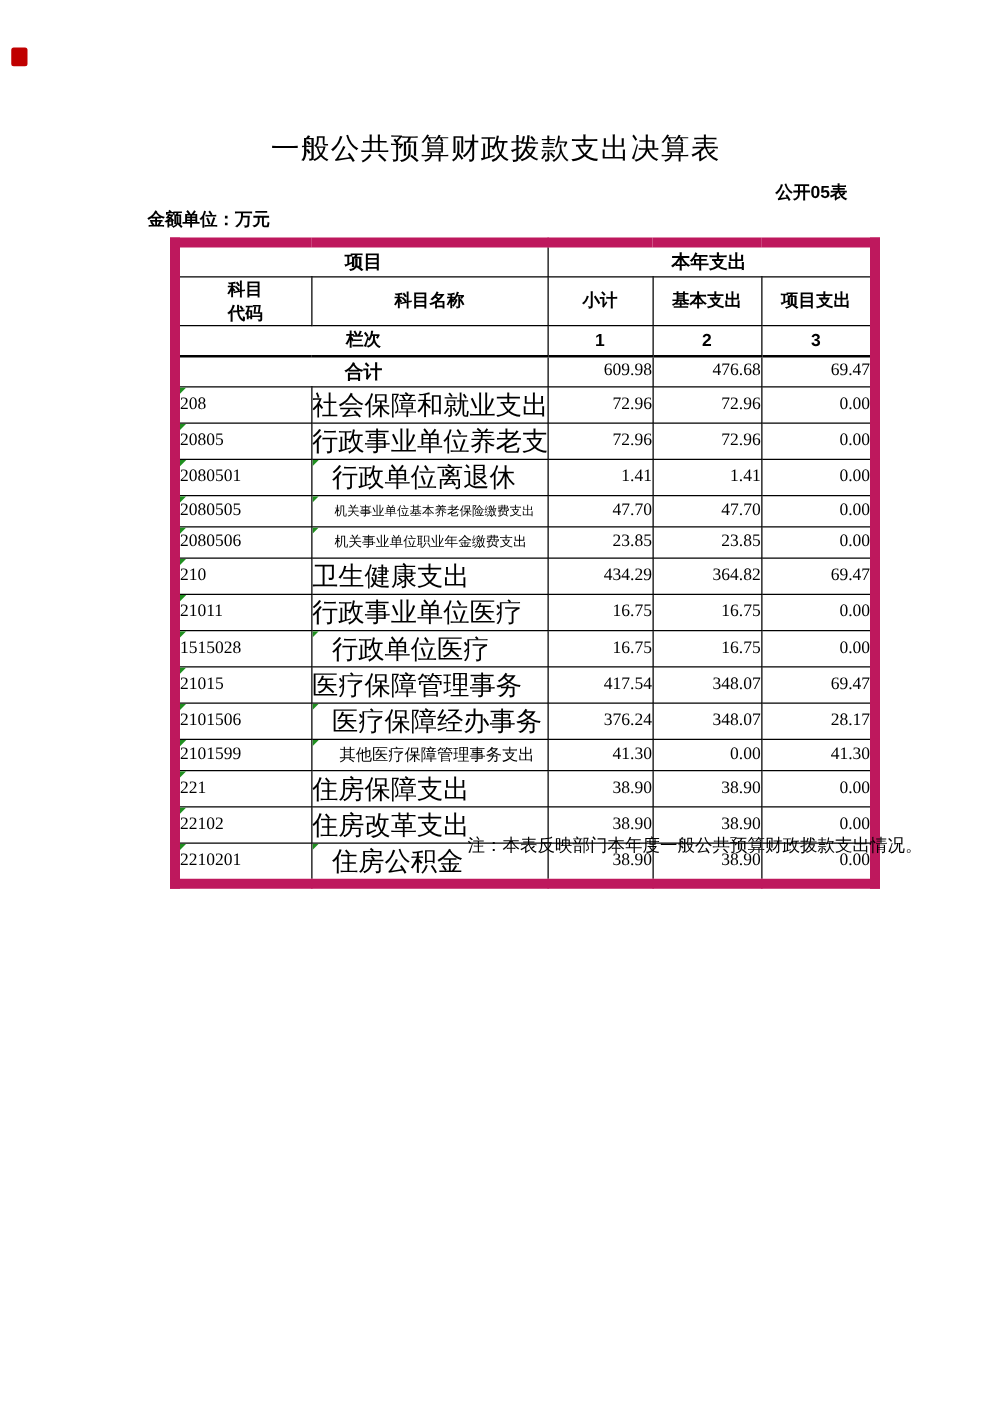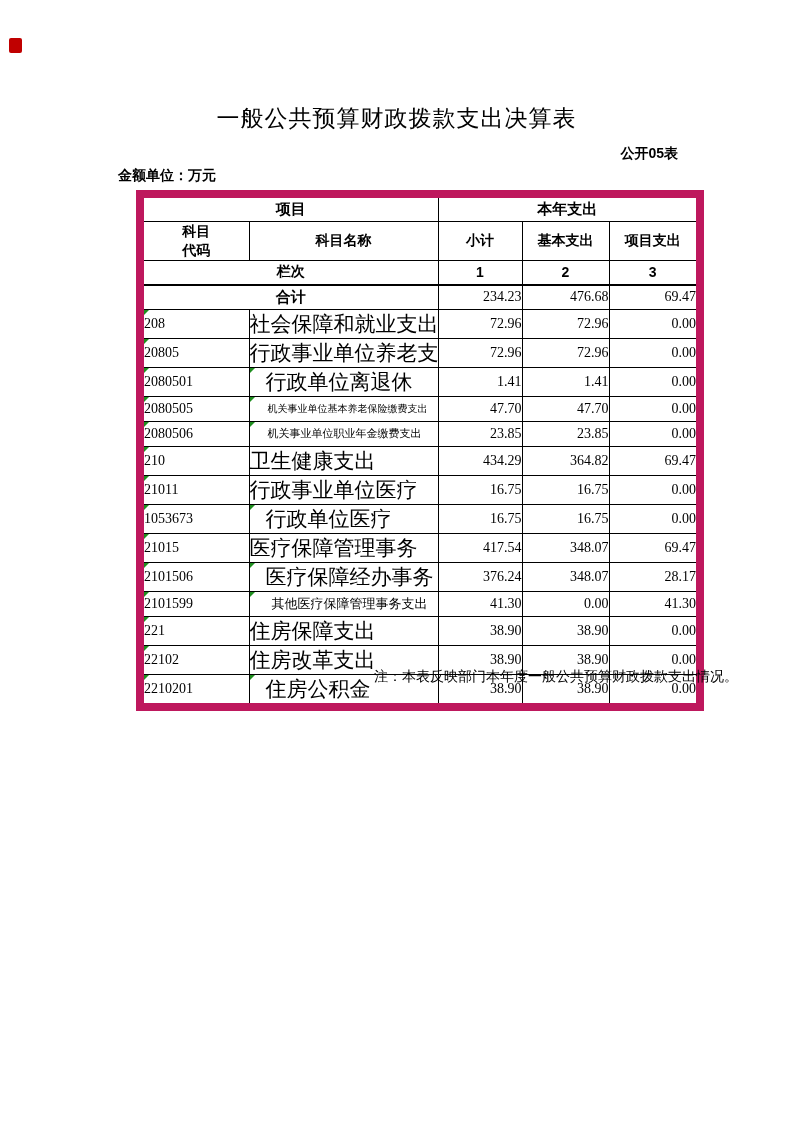--- a/index.html
+++ b/index.html
@@ -108,21 +108,21 @@
 
   <tr class="lanci">
     <td class="lanci-label" colspan="2">栏次</td>
     <td class="lanci-num">1</td>
     <td class="lanci-num">2</td>
     <td class="lanci-num">3</td>
   </tr>
 
   <tr class="total-row">
     <td class="total-label" colspan="2">合计</td>
-    <td class="num">234.23</td>
+    <td class="num">609.98</td>
     <td class="num">476.68</td>
     <td class="num">69.47</td>
   </tr>
 
   <tr class="data-row">
     <td class="code"><i class="tri"></i><span>208</span></td>
     <td class="name"><span>社会保障和就业支出</span></td>
     <td class="num">72.96</td>
     <td class="num">72.96</td>
     <td class="num">0.00</td>
@@ -170,21 +170,21 @@
 
   <tr class="data-row">
     <td class="code"><i class="tri"></i><span>21011</span></td>
     <td class="name"><span>行政事业单位医疗</span></td>
     <td class="num">16.75</td>
     <td class="num">16.75</td>
     <td class="num">0.00</td>
   </tr>
 
   <tr class="data-row">
-    <td class="code"><i class="tri"></i><span>1053673</span></td>
+    <td class="code"><i class="tri"></i><span>1515028</span></td>
     <td class="name lvl1"><i class="tri"></i><span>行政单位医疗</span></td>
     <td class="num">16.75</td>
     <td class="num">16.75</td>
     <td class="num">0.00</td>
   </tr>
 
   <tr class="data-row">
     <td class="code"><i class="tri"></i><span>21015</span></td>
     <td class="name"><span>医疗保障管理事务</span></td>
     <td class="num">417.54</td>

